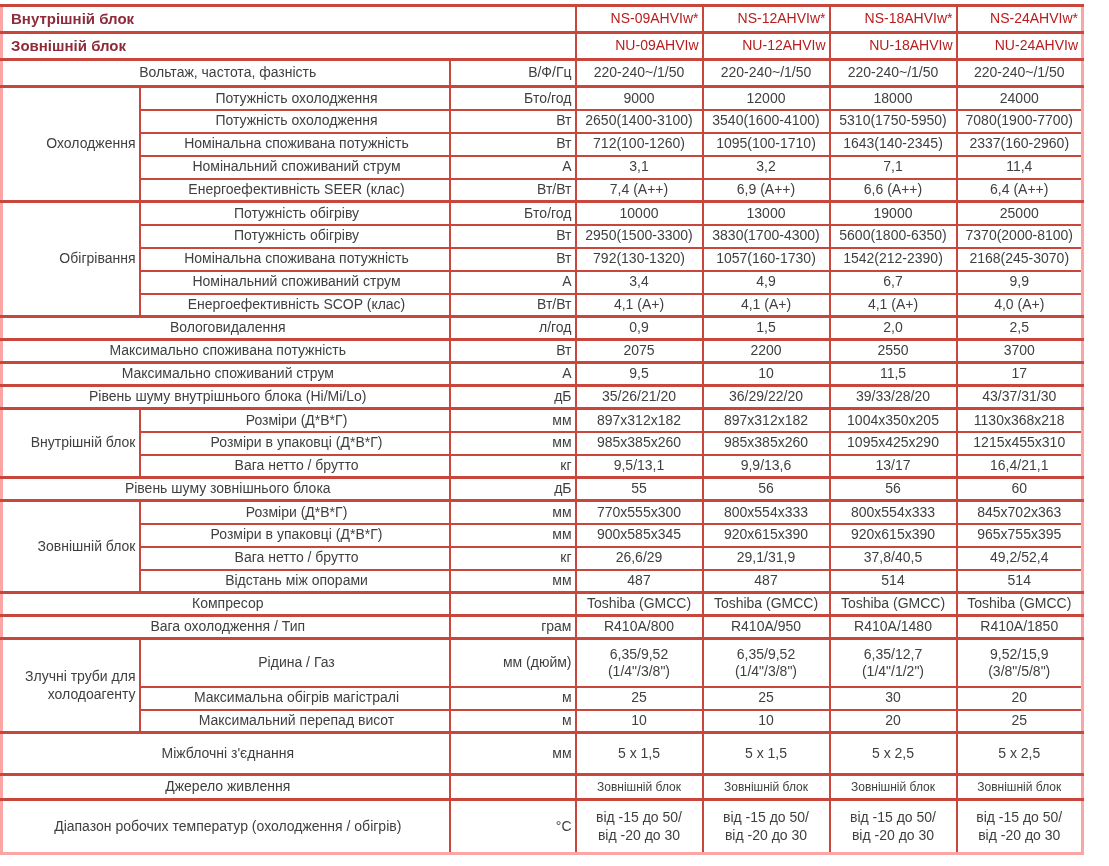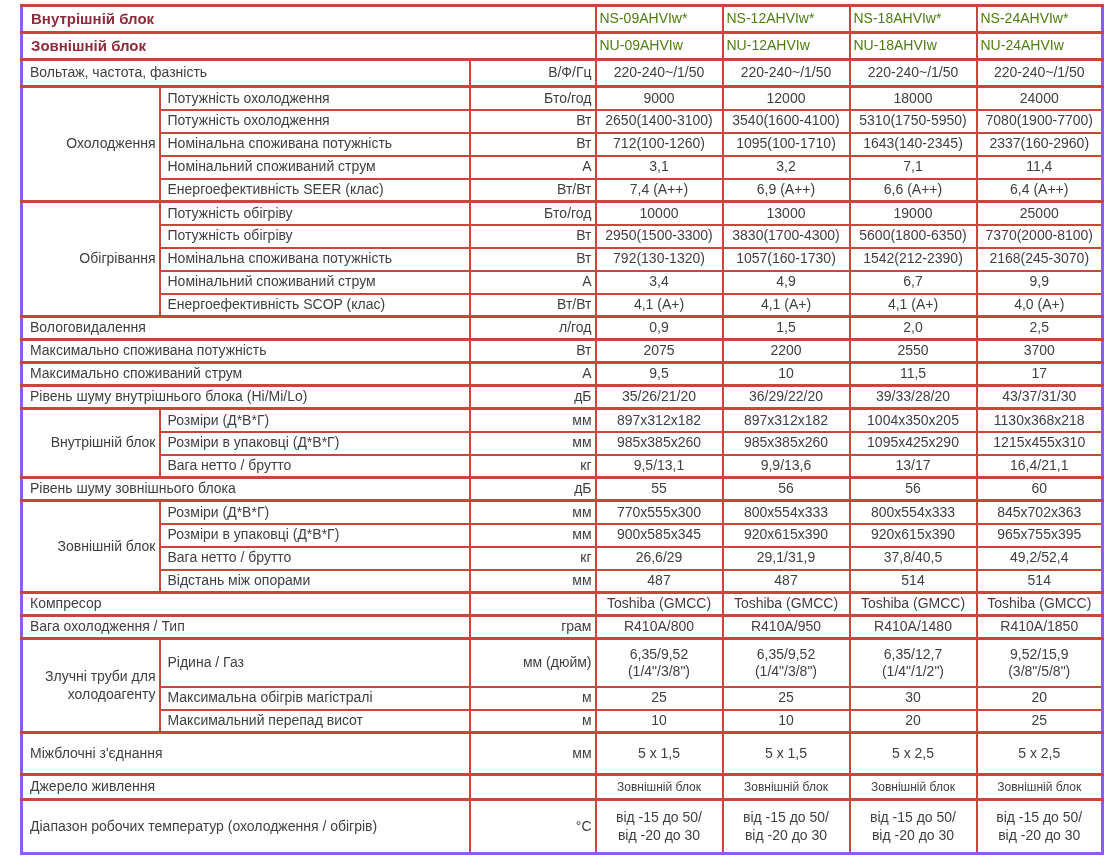--- a/index.html
+++ b/index.html
@@ -1,36 +1,36 @@
 <!DOCTYPE html>
 <html><head>
 <meta charset="utf-8">
 <style>
   html,body{margin:0;padding:0;background:#ffffff;}
   body{width:1109px;height:866px;font-family:"Liberation Sans","DejaVu Sans",sans-serif;}
   table.spec{
     border-collapse:collapse;
     table-layout:fixed;
-    margin:4px 0 0 20px;
-    border:3px solid #8b5cf6;
+    margin:4px 0 0 0;
+    border:3px solid #fca5a5;
   }
   td{
     border:2px solid #c9463d;
     font-size:14px;
     color:#3f3f3f;
     padding:0 3px;
     line-height:1.22;
     overflow:hidden;
     vertical-align:middle;
     background:#ffffff;
   }
   td.h{font-weight:bold;color:#8e2b3a;font-size:15px;padding-left:8px;text-align:left;}
-  td.m{color:#4d7c0f;text-align:left;}
+  td.m{color:#b91c1c;text-align:right;}
   td.g{padding-left:7px;text-align:right;vertical-align:middle;}
-  td.l{padding-left:7px;text-align:left;}
+  td.l{padding-left:7px;text-align:center;}
   td.u{text-align:right;}
   td.v{text-align:center;white-space:pre-line;}
   tr.small td.v{font-size:12px;}
   tr.sec > td{border-top-width:3px;}
   tr{height:23px;}
   tr.r27{height:27px;}
   tr.r25{height:25px;}
   tr.r42{height:42px;}
   tr.r48{height:48px;}
   tr.r54{height:54px;}

